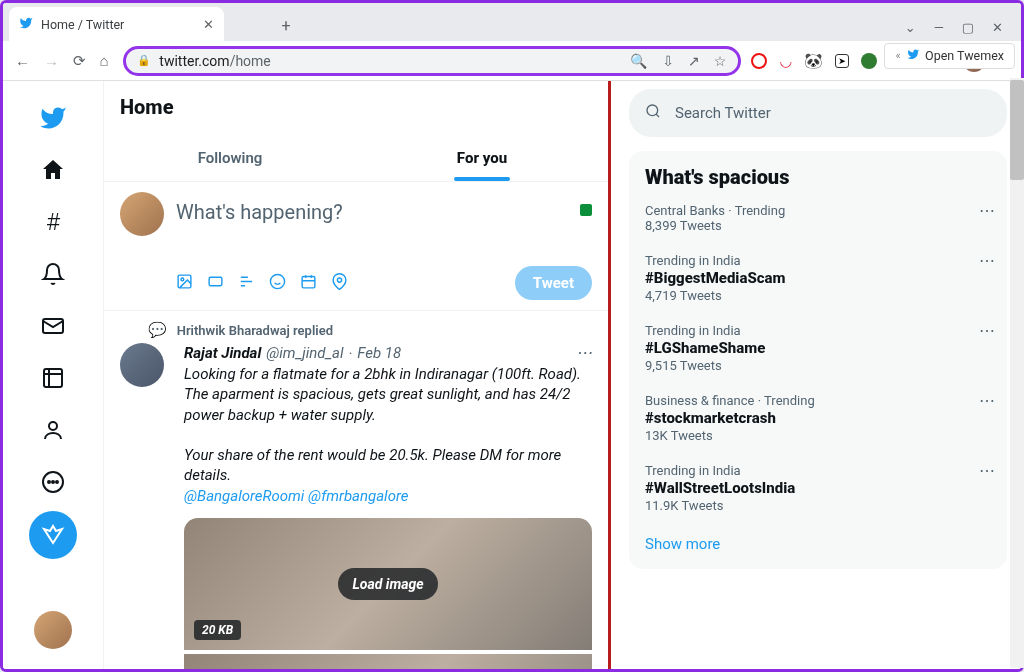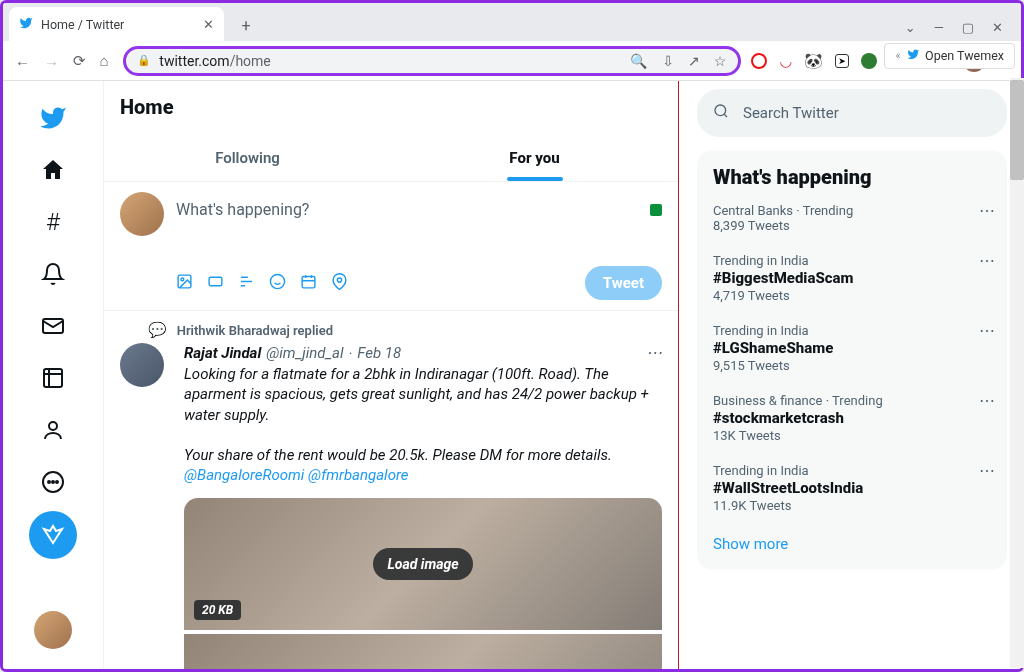--- a/index.html
+++ b/index.html
@@ -1,20 +1,20 @@
 <!DOCTYPE html>
 <html><head>
 <meta charset="utf-8">
 <style>
 * { margin: 0; padding: 0; box-sizing: border-box; font-family: -apple-system, BlinkMacSystemFont, "Segoe UI", Roboto, Helvetica, Arial, sans-serif; }
 body { width: 1024px; height: 672px; overflow: hidden; border: 3px solid #8a2be2; border-radius: 6px; background: #e8eaed; }
 
 
 .browser-top { background: #e8eaed; }
-.tab-strip { height: 38px; display: flex; align-items: flex-end; padding: 0 6px; }
+.tab-strip { height: 38px; display: flex; align-items: flex-end; padding: 0 6px; gap: 40px; }
 .tab { background: #fff; height: 34px; width: 215px; border-radius: 8px 8px 0 0; display: flex; align-items: center; padding: 0 10px; gap: 8px; font-size: 12.5px; color: #3c4043; }
 .tab .twbird { color: #1d9bf0; font-size: 14px; }
 .tab .x { margin-left: auto; color: #5f6368; font-size: 13px; cursor: pointer; }
 .newtab { width: 28px; height: 28px; display: flex; align-items: center; justify-content: center; color: #5f6368; font-size: 16px; margin-left: 8px; margin-bottom: 2px; cursor: pointer; }
 .win-controls { margin-left: auto; display: flex; gap: 18px; padding: 0 12px 6px; color: #5f6368; font-size: 13px; }
 .win-controls span { cursor: pointer; }
 
 .addr-row { height: 40px; background: #fff; display: flex; align-items: center; padding: 0 8px; gap: 10px; border-bottom: 1px solid #e0e0e0; }
 .navbtns { display: flex; gap: 14px; color: #5f6368; font-size: 15px; padding: 0 4px; }
 .navbtns .fwd { color: #bdbdbd; }
@@ -30,31 +30,31 @@
 
 
 .tw { display: flex; height: 590px; background: #fff; position: relative; }
 .sidebar { width: 100px; display: flex; flex-direction: column; align-items: center; padding-top: 14px; gap: 6px; }
 .sidebar .item { width: 46px; height: 46px; display: flex; align-items: center; justify-content: center; border-radius: 50%; font-size: 24px; cursor: pointer; color: #0f1419; }
 .sidebar .logo { color: #1d9bf0; font-size: 28px; }
 .sidebar .compose { background: #1d9bf0; color: #fff; width: 48px; height: 48px; }
 .sidebar .account { margin-top: auto; margin-bottom: 18px; }
 .sidebar .account .avimg { width: 38px; height: 38px; border-radius: 50%; background: linear-gradient(135deg,#d4a574,#a0724e); }
 
-.main { width: 576px; border-left: 1px solid #eff3f4; border-right: 1px solid #b91c1c; overflow-y: auto; }
+.main { width: 508px; border-left: 1px solid #eff3f4; border-right: 3px solid #b91c1c; overflow-y: auto; }
 .main-header { padding: 14px 16px 0; font-size: 20px; font-weight: 800; color: #0f1419; }
 .tabs { display: flex; margin-top: 16px; border-bottom: 1px solid #eff3f4; }
 .tabs .tabitem { flex: 1; text-align: center; padding: 14px 0; font-size: 15px; font-weight: 600; color: #536471; cursor: pointer; position: relative; }
 .tabs .tabitem.active { color: #0f1419; font-weight: 800; }
 .tabs .tabitem.active::after { content: ""; position: absolute; bottom: 0; left: 50%; transform: translateX(-50%); width: 56px; height: 4px; background: #1d9bf0; border-radius: 2px; }
 
 .composer { padding: 10px 16px; border-bottom: 1px solid #eff3f4; }
 .composer-row { display: flex; gap: 12px; align-items: flex-start; }
 .av { width: 44px; height: 44px; border-radius: 50%; background: linear-gradient(135deg,#d4a574,#a0724e); flex-shrink: 0; }
-.composer-ph { font-size: 16px; color: #536471; padding-top: 8px; }
+.composer-ph { font-size: 20px; color: #536471; padding-top: 8px; }
 .green-dot { width: 12px; height: 12px; background: #0c8f3a; border-radius: 2px; margin-left: auto; margin-top: 12px; }
 .composer-actions { display: flex; align-items: center; margin-top: 30px; padding-left: 56px; }
 .cicons { display: flex; gap: 14px; color: #1d9bf0; font-size: 17px; }
 .cicons span { cursor: pointer; }
 .tweetbtn { margin-left: auto; background: #8ecdf8; color: #fff; font-weight: 700; border: none; padding: 8px 18px; border-radius: 20px; font-size: 15px; }
 
 .feed-item { padding: 10px 16px; }
 .social-ctx { display: flex; gap: 10px; color: #536471; font-size: 13px; font-weight: 600; padding-left: 28px; margin-bottom: 4px; align-items: center; }
 .social-ctx .ico { font-size: 15px; }
 .post { display: flex; gap: 20px; position: relative; font-style: italic; }
@@ -296,21 +296,21 @@
     <div class="search">
       <span class="mag">
         <svg viewBox="0 0 24 24" fill="none" stroke="currentColor" stroke-width="2">
             <circle cx="11" cy="11" r="8"></circle>
             <path d="M21 21l-4.35-4.35"></path>
           </svg>
       </span>
       <span>Search Twitter</span>
     </div>
     <div class="panel">
-      <h2>What's happening</h2>
+      <h2>What's spacious</h2>
       <div class="trend">
         <div class="ctx">Central Banks · Trending</div>
         <div class="cnt">8,399 Tweets</div>
         <div class="tmore">⋯</div>
       </div>
       <div class="trend">
         <div class="ctx">Trending in India</div>
         <div class="tag">#BiggestMediaScam</div>
         <div class="cnt">4,719 Tweets</div>
         <div class="tmore">⋯</div>

